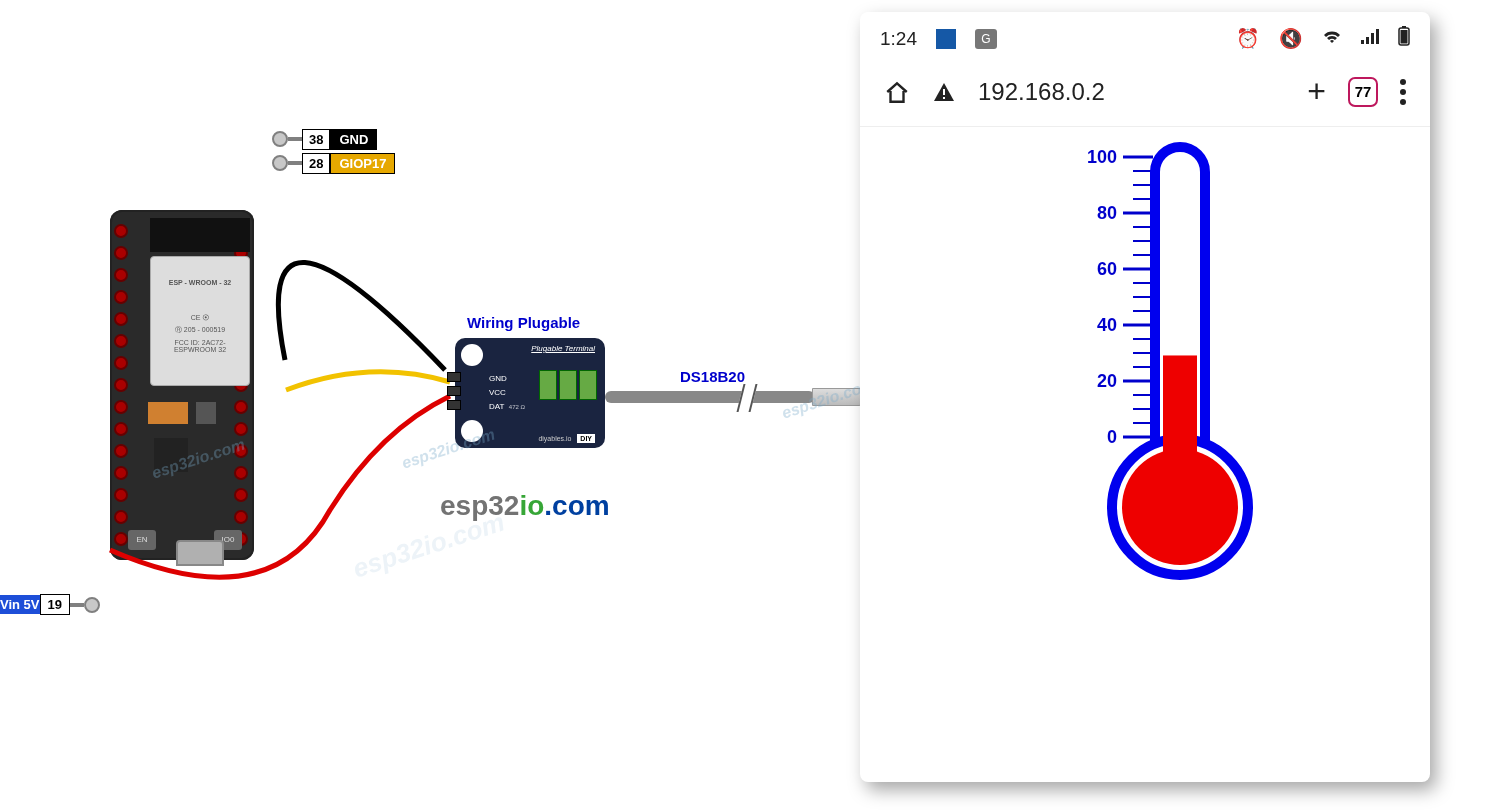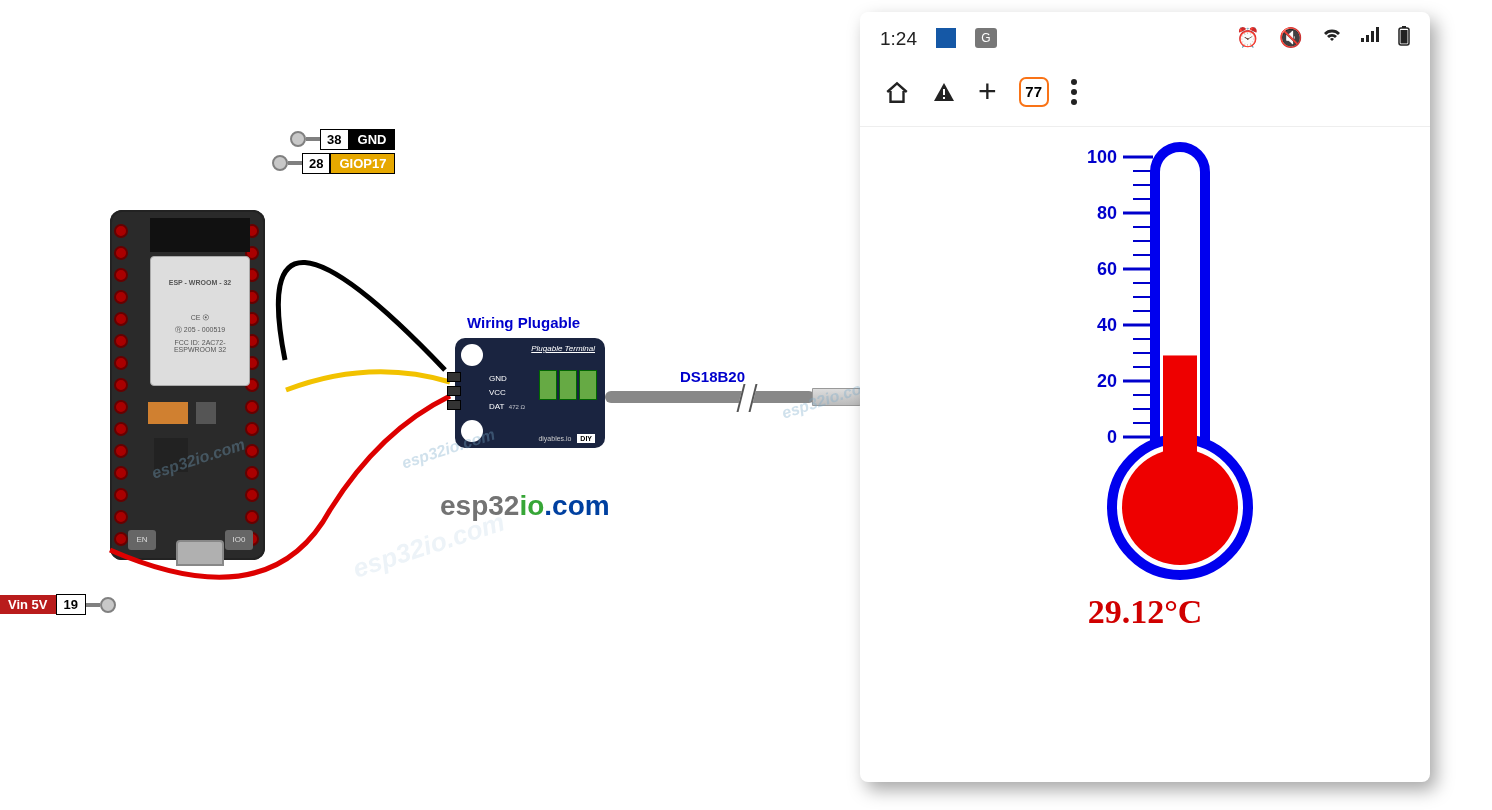--- a/index.html
+++ b/index.html
@@ -9,45 +9,45 @@
     background: #ffffff;
     width: 1492px;
     height: 810px;
     position: relative;
     overflow: hidden;
   }
   .canvas { position: relative; width: 100%; height: 100%; }
 
   
   .pin-legend { position: absolute; top: 128px; left: 272px; }
-  .pin-row { display: flex; align-items: center; height: 22px; margin-bottom: 2px; justify-content: flex-end; }
+  .pin-row { display: flex; align-items: center; height: 22px; margin-bottom: 2px; }
   .pin-dot {
     width: 16px; height: 16px; background: #c8c8c8; border: 2px solid #808080;
     border-radius: 50%;
   }
   .pin-wire { width: 14px; height: 4px; background: #808080; }
   .pin-num {
     background: #fff; color: #000; font: bold 13px Arial; padding: 2px 6px;
     border: 1px solid #000;
   }
   .pin-lab {
     color: #fff; font: bold 13px Arial; padding: 2px 8px;
     border: 1px solid #000;
   }
   .lab-gnd { background: #000; }
   .lab-giop { background: #e6a800; }
 
   .pin5v { position: absolute; top: 594px; left: 0; display: flex; align-items: center; }
-  .lab-5v { background: #b91c1c; color:#fff; font: bold 13px Arial; padding: 2px 8px; }
+  .lab-5v { background: #1d4ed8; color:#fff; font: bold 13px Arial; padding: 2px 0; }
   .pin-num-r { background: #fff; color:#000; font: bold 13px Arial; padding: 2px 7px; border:1px solid #000; }
 
   
   .esp32 {
     position: absolute; top: 210px; left: 110px;
-    width: 155px; height: 350px;
+    width: 144px; height: 350px;
     background: #2a2a2a; border-radius: 12px;
     box-shadow: inset 0 0 0 2px #222;
   }
   .esp32 .pins-col {
     position: absolute; top: 14px; width: 16px; height: 322px;
     display: flex; flex-direction: column; justify-content: space-between;
   }
   .pins-left { left: 4px; } .pins-right { right: 4px; }
   .pin-hole { width: 14px; height: 14px; border-radius: 50%; background: #aa0000; border: 2px solid #660000; }
   .usb { position: absolute; bottom: -6px; left: 66px; width: 48px; height: 26px; background: #b0b0b0; border-radius: 4px 4px 0 0; border: 2px solid #888; }
@@ -92,29 +92,29 @@
   .watermark { position:absolute; color: rgba(120,170,200,0.35); font: italic bold 16px Arial; transform: rotate(-18deg); pointer-events:none;}
 
   
   .phone {
     position: absolute; top: 12px; left: 860px;
     width: 570px; height: 770px; background: #fff;
     border-radius: 8px;
     box-shadow: 6px 8px 18px rgba(0,0,0,0.35);
   }
   .statusbar { display:flex; justify-content:space-between; align-items:center; padding: 14px 20px 8px; font: 500 19px Arial; color:#222;}
-  .sb-left { display:flex; gap:19px;}
+  .sb-left { display:flex; align-items:center; gap:19px;}
   .sb-badge { width:20px;height:20px;background:#1558a6; display:inline-block;}
   .sb-g { width:22px;height:20px; background:#777; border-radius:3px; color:#fff; font:12px Arial; text-align:center; line-height:20px;}
   .urlbar { display:flex; align-items:center; gap:22px; padding: 14px 24px 16px; border-bottom: 1px solid #eee;}
   .home-icon { width:26px; height:24px; }
   .warn-icon { width:24px; height:22px; }
   .url { font: 500 24px Arial; color:#222; flex:1;}
   .plus { font: 300 32px Arial; color:#222; }
-  .tabcount { width:30px;height:30px;border:2px solid #f97316;border-radius:7px; font:600 15px Arial; display:flex;align-items:center;justify-content:center;}
+  .tabcount { width:30px;height:30px;border:2px solid #be185d;border-radius:7px; font:600 15px Arial; display:flex;align-items:center;justify-content:center;}
   .kebab { width:6px; display:flex; flex-direction:column; gap:4px;}
   .kebab div{ width:6px;height:6px;background:#222;border-radius:50%;}
 
   .page-title { text-align:center; font: bold 28px Georgia, 'Times New Roman', serif; margin: 22px 0 18px; }
 
   .thermo-wrap { display:flex; justify-content:center; }
   .thermo-svg { width: 280px; height: 460px; }
 
   .temp-read { text-align:center; color:#d00000; font: bold 34px Georgia,'Times New Roman',serif; margin-top: 6px;}
 </style>
@@ -284,20 +284,21 @@
             <path d="M3 11 L12 3 L21 11 M6 10 V20 H18 V10" fill="none" stroke="#222" stroke-width="2.2"></path>
           </svg>
       </span>
       <span class="warn-icon">
         <svg viewBox="0 0 24 22" width="24" height="22">
             <path d="M12 2 L22 20 H2 Z" fill="#222"></path>
             <rect x="11" y="8" width="2" height="6" fill="#fff"></rect>
             <rect x="11" y="16" width="2" height="2" fill="#fff"></rect>
           </svg>
       </span>
+      <span class="url">192.168.0.2</span>
       <span class="plus">+</span>
       <span class="tabcount">77</span>
       <span class="kebab">
           <div></div>
           <div></div>
           <div></div>
         </span>
     </div>
 
 
@@ -339,15 +340,14 @@
         <circle cx="175" cy="380" r="68" fill="#fff" stroke="#0000ee" stroke-width="10"></circle>
 
         <rect id="mercury" x="158" width="34" fill="#ee0000" y="228.464" height="111.536"></rect>
 
         <rect x="158" y="320" width="34" height="40" fill="#ee0000"></rect>
 
         <circle cx="175" cy="380" r="58" fill="#ee0000"></circle>
       </svg>
     </div>
 
-    <div class="temp-read">29.12°C</div>
   </div>
 </div>
 
 </body></html>

